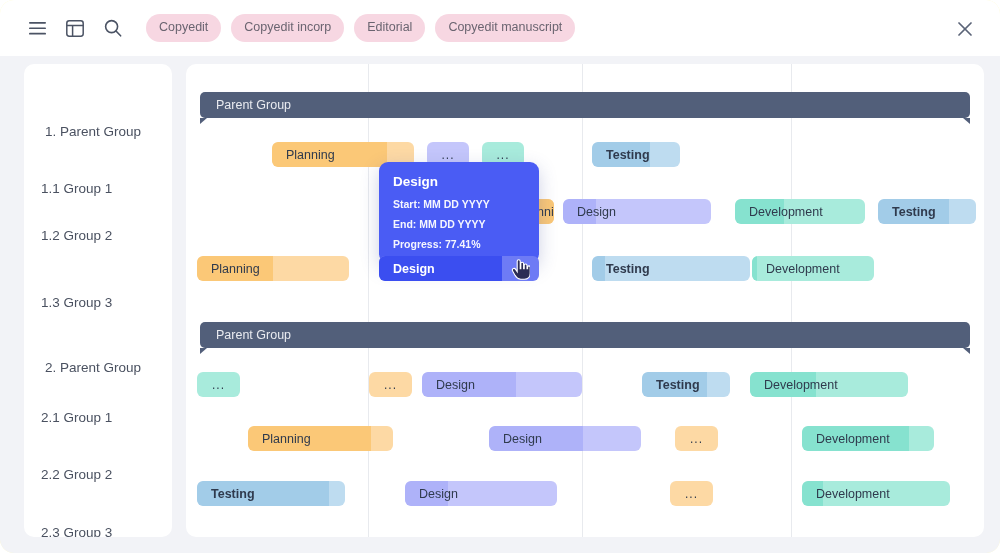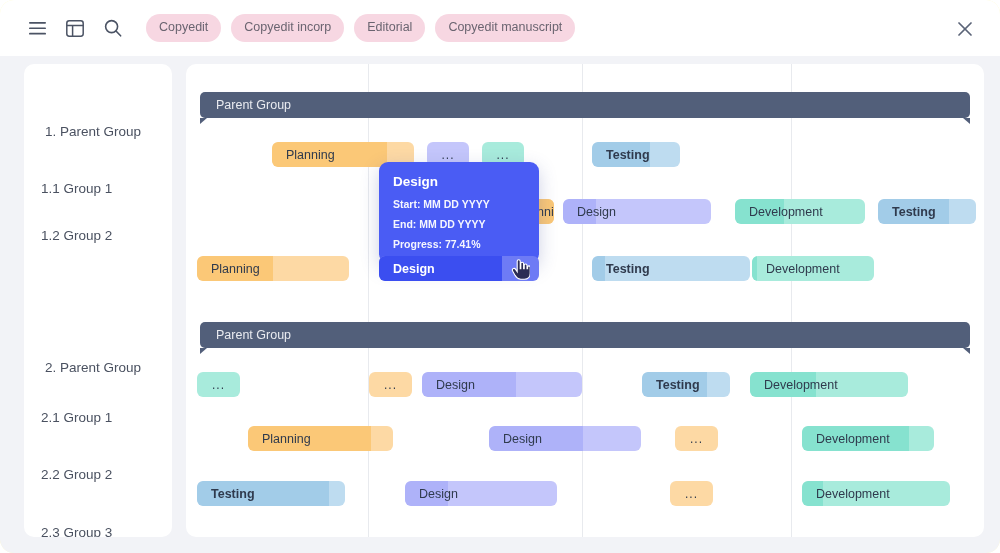--- a/index.html
+++ b/index.html
@@ -220,20 +220,23 @@
     <div class="sidebar" id="sidebar">
         <div class="side-row parent" style="top: 56px; height: 22px;">
           <span>1. Parent Group</span>
         </div>
         <div class="side-row" style="top: 113px; height: 22px;">
           <span>1.1 Group 1</span>
         </div>
         <div class="side-row" style="top: 160px; height: 22px;">
           <span>1.2 Group 2</span>
         </div>
+        <div class="side-row" style="top: 227px; height: 22px;">
+          <span>1.3 Group 3</span>
+        </div>
         <div class="side-row parent" style="top: 285px; height: 22px; margin-top: 7px;">
           <span>2. Parent Group</span>
         </div>
         <div class="side-row" style="top: 342px; height: 22px;">
           <span>2.1 Group 1</span>
         </div>
         <div class="side-row" style="top: 399px; height: 22px;">
           <span>2.2 Group 2</span>
         </div>
         <div class="side-row" style="top: 457px; height: 22px;">

